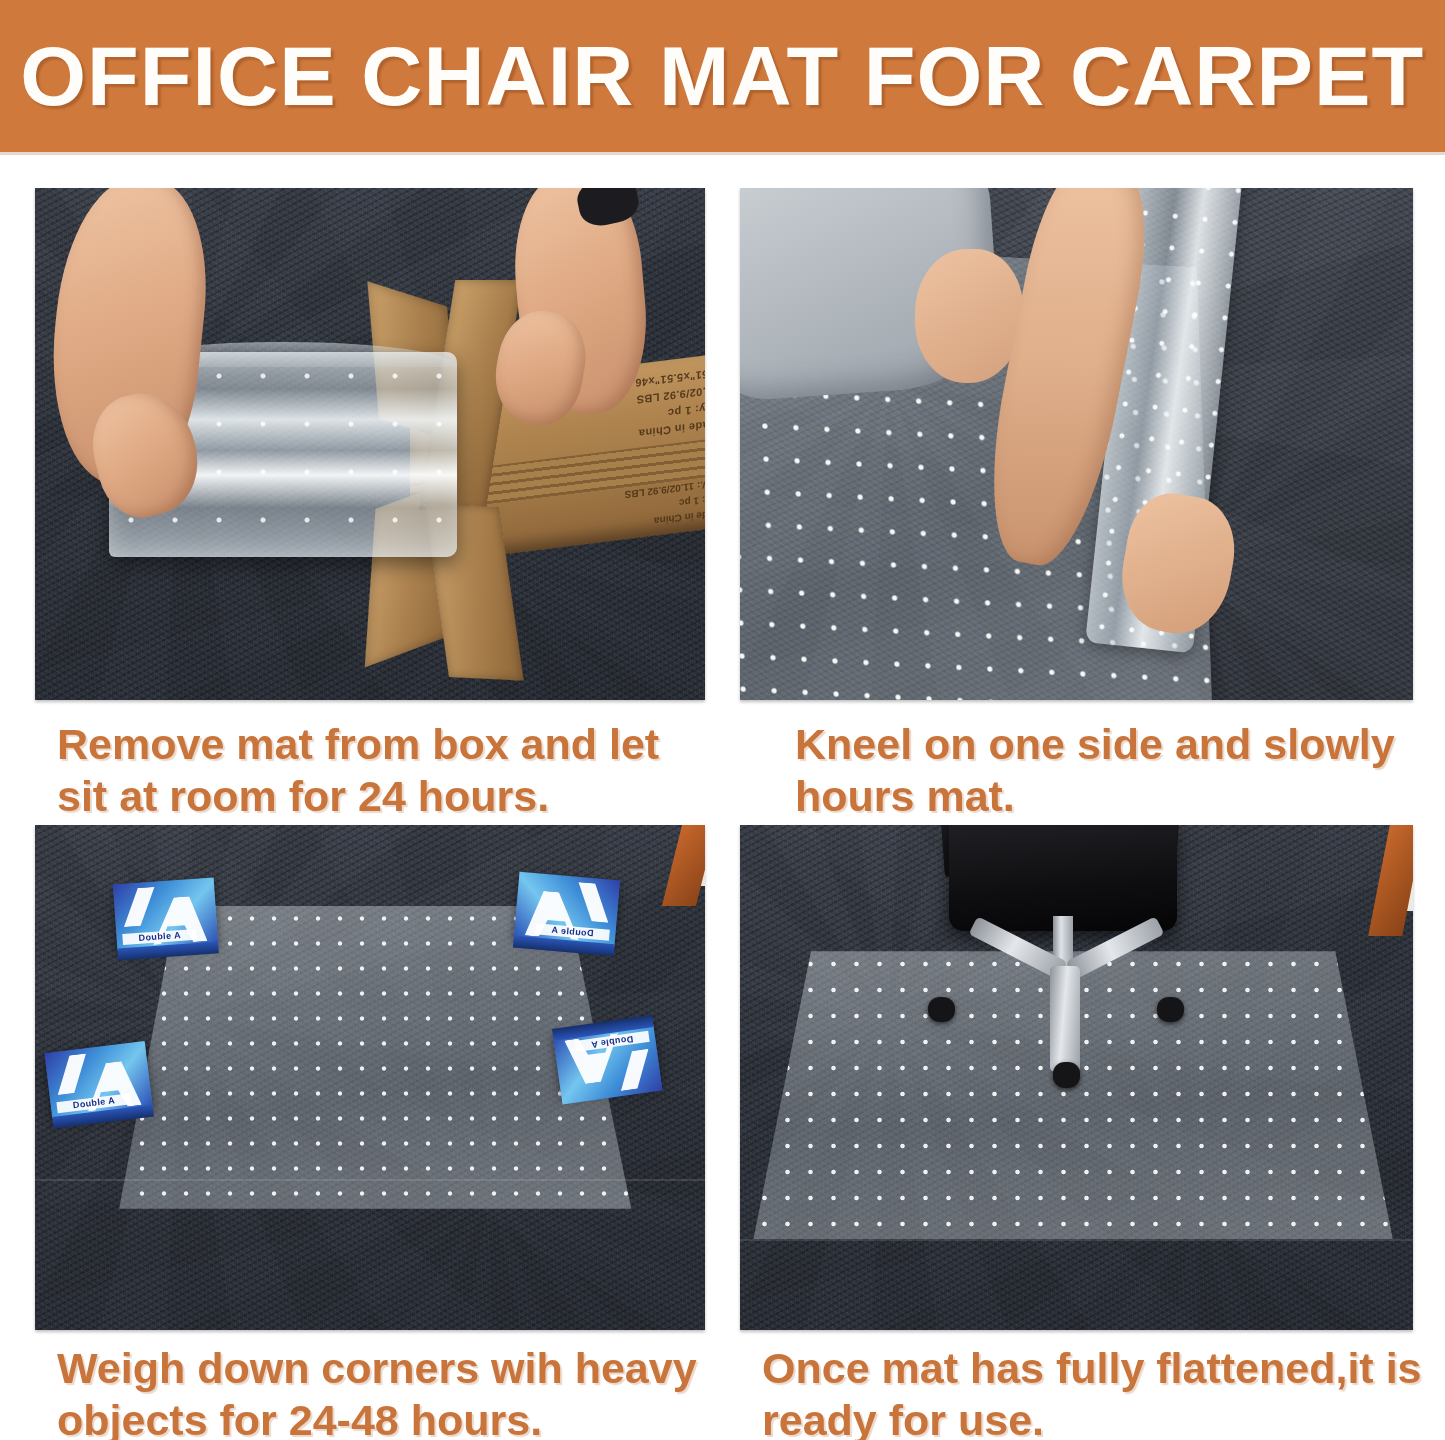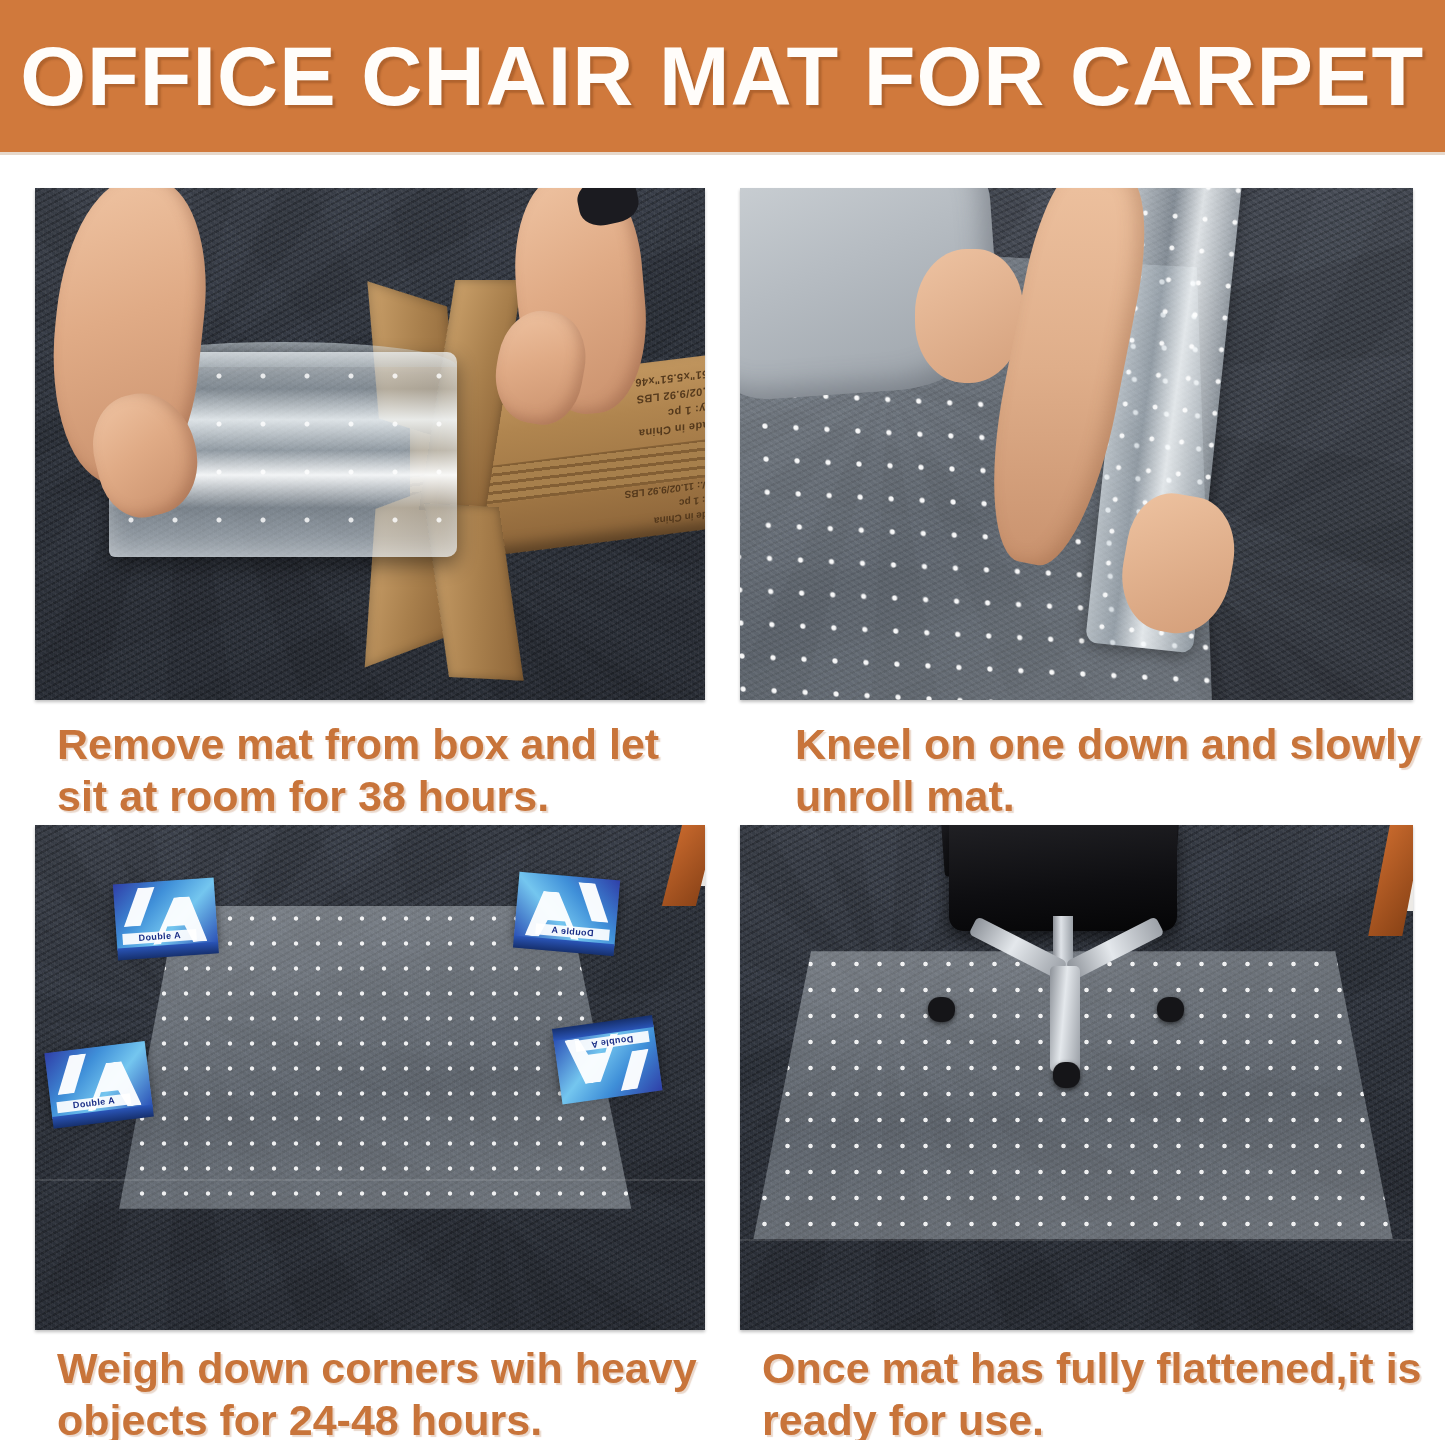--- a/index.html
+++ b/index.html
@@ -381,21 +381,21 @@
         <div class="p1-roll-studs studs-large"></div>
       </div>
 
       <div class="hand p1-hand-l"></div>
       <div class="hand p1-hand-l2"></div>
       <div class="hand p1-hand-r"></div>
       <div class="hand p1-hand-r2"></div>
       <div class="p1-wrist"></div>
     </div>
   </div>
-  <div class="caption cap-tl">Remove mat from box and let sit at room for 38 hours.</div>
+  <div class="caption cap-tl">Remove mat from box and let sit at room for 24 hours.</div>
 
   <div class="cell cell-tr">
     <div class="photo">
       <div class="carpet lighter"></div>
       <div class="carpet-noise"></div>
 
       <div class="p2-mat">
         <div class="p2-mat-studs"></div>
       </div>
       <div class="p2-roll">
@@ -403,21 +403,21 @@
       </div>
 
       <div class="p2-shorts">
         
       </div>
       <div class="p2-knee"></div>
       <div class="p2-arm"></div>
       <div class="p2-hand"></div>
     </div>
   </div>
-  <div class="caption cap-tr">Kneel on one down and slowly unroll mat.</div>
+  <div class="caption cap-tr">Kneel on one side and slowly hours mat.</div>
 
   <div class="cell cell-bl">
     <div class="photo">
       <div class="carpet"></div>
       <div class="carpet-noise"></div>
       <div class="p3-wall"></div>
       <div class="p3-baseboard"></div>
       <div class="p3-floorline"></div>
 
       <div class="p3-mat">

